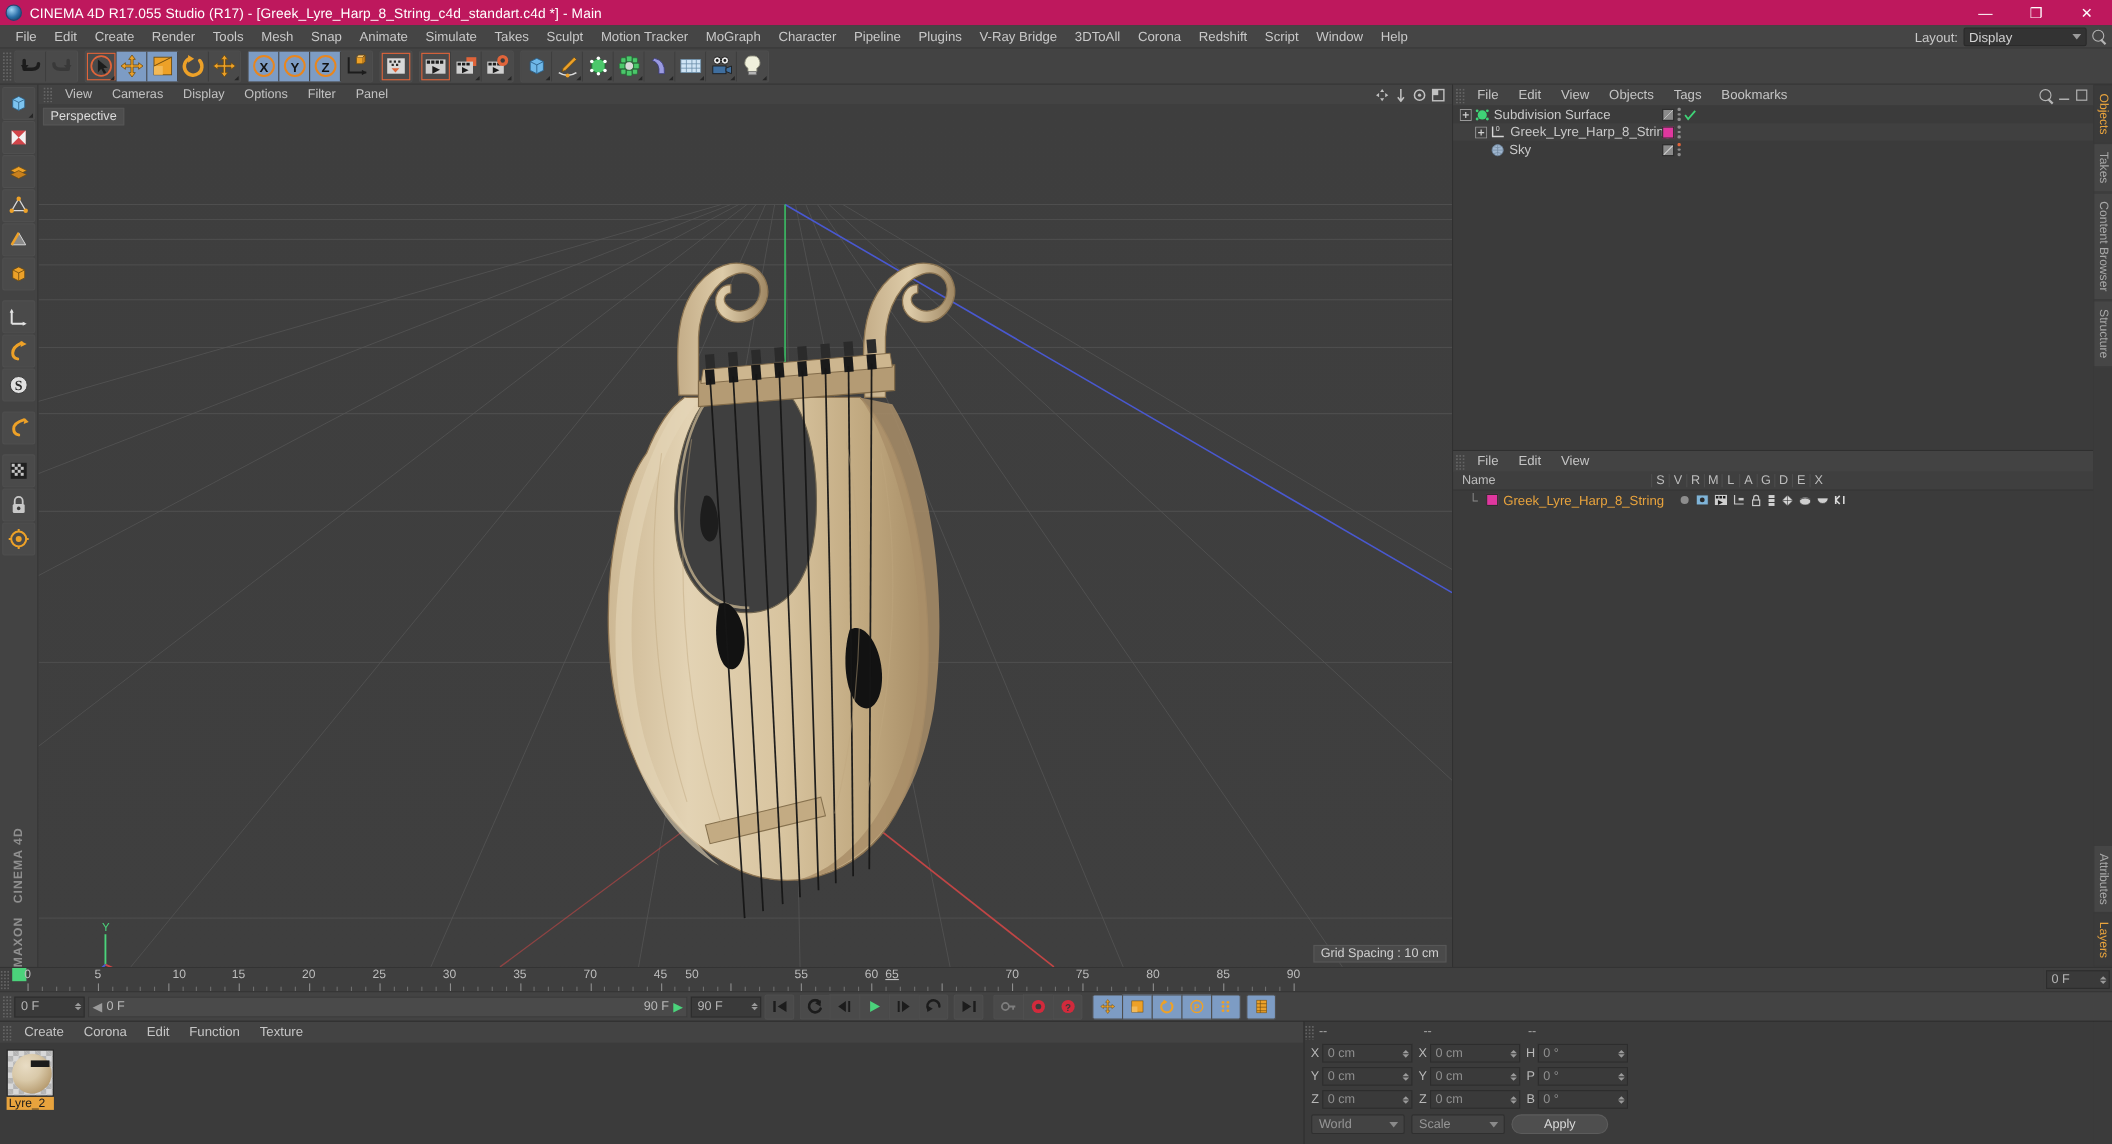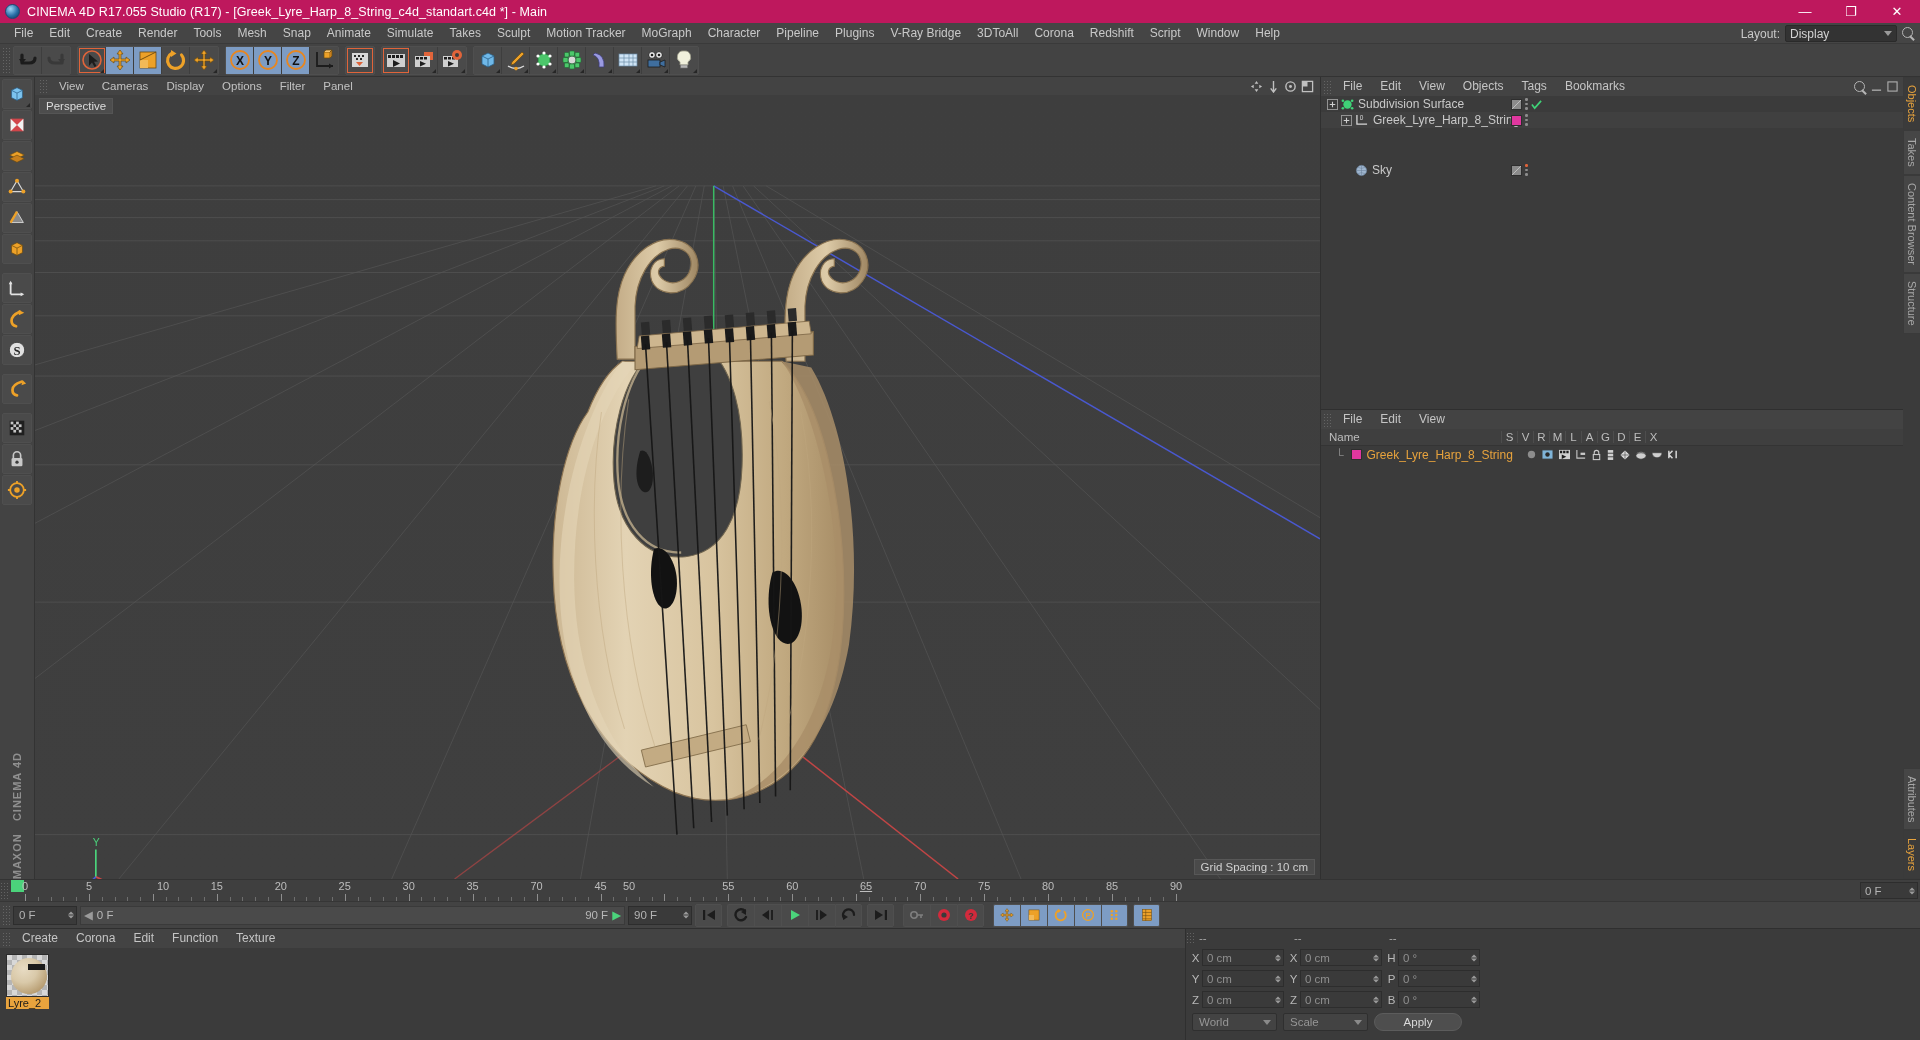--- a/index.html
+++ b/index.html
@@ -793,21 +793,21 @@
           <div class="ocols">
             <div class="swatch" style="background:#e0379f"></div>
             <div class="dots">
                 <i></i>
                 <i></i>
                 <i></i>
               </div>
           </div>
         </div>
 
-        <div class="orow" style="padding-left:20px;margin-top:34px;">
+        <div class="orow" style="padding-left:20px;">
           <span style="width:14px;display:inline-block"></span>
           <svg width="13" height="13" viewBox="0 0 14 14" style="margin-right:4px">
             <circle cx="7" cy="7" r="5.5" fill="#9fb6cf" stroke="#6c839b" stroke-width=".8"></circle>
             <path d="M1.5 7 H12.5 M7 1.5 V12.5 M3 3.5 Q7 6 11 3.5 M3 10.5 Q7 8 11 10.5" stroke="#6c839b" stroke-width=".6" fill="none"></path>
           </svg>
           <span class="nm">Sky</span>
           <div class="ocols">
             <div class="swatch grey"></div>
             <div class="dots">
                 <i style="background:#e0643a"></i>
@@ -1002,21 +1002,21 @@
       <div class="lab" style="left: 205.833px;">15</div>
       <div class="lab" style="left: 269.778px;">20</div>
       <div class="lab" style="left: 333.722px;">25</div>
       <div class="lab" style="left: 397.667px;">30</div>
       <div class="lab" style="left: 461.611px;">35</div>
       <div class="lab" style="left: 525.556px;">70</div>
       <div class="lab" style="left: 589.5px;">45</div>
       <div class="lab" style="left: 618px;">50</div>
       <div class="lab" style="left: 717.389px;">55</div>
       <div class="lab" style="left: 781.333px;">60</div>
-      <div class="lab" style="left: 855px; text-decoration: underline;">65</div>
+      <div class="lab" style="left: 800px; text-decoration: underline;">65</div>
       <div class="lab" style="left: 909.222px;">70</div>
       <div class="lab" style="left: 973.167px;">75</div>
       <div class="lab" style="left: 1037.11px;">80</div>
       <div class="lab" style="left: 1101.06px;">85</div>
       <div class="lab" style="left: 1165px;">90</div>
     </div>
   <div class="tlfield">
     <span>0 F</span>
     <span class="spin">
         <i class="u"></i>

